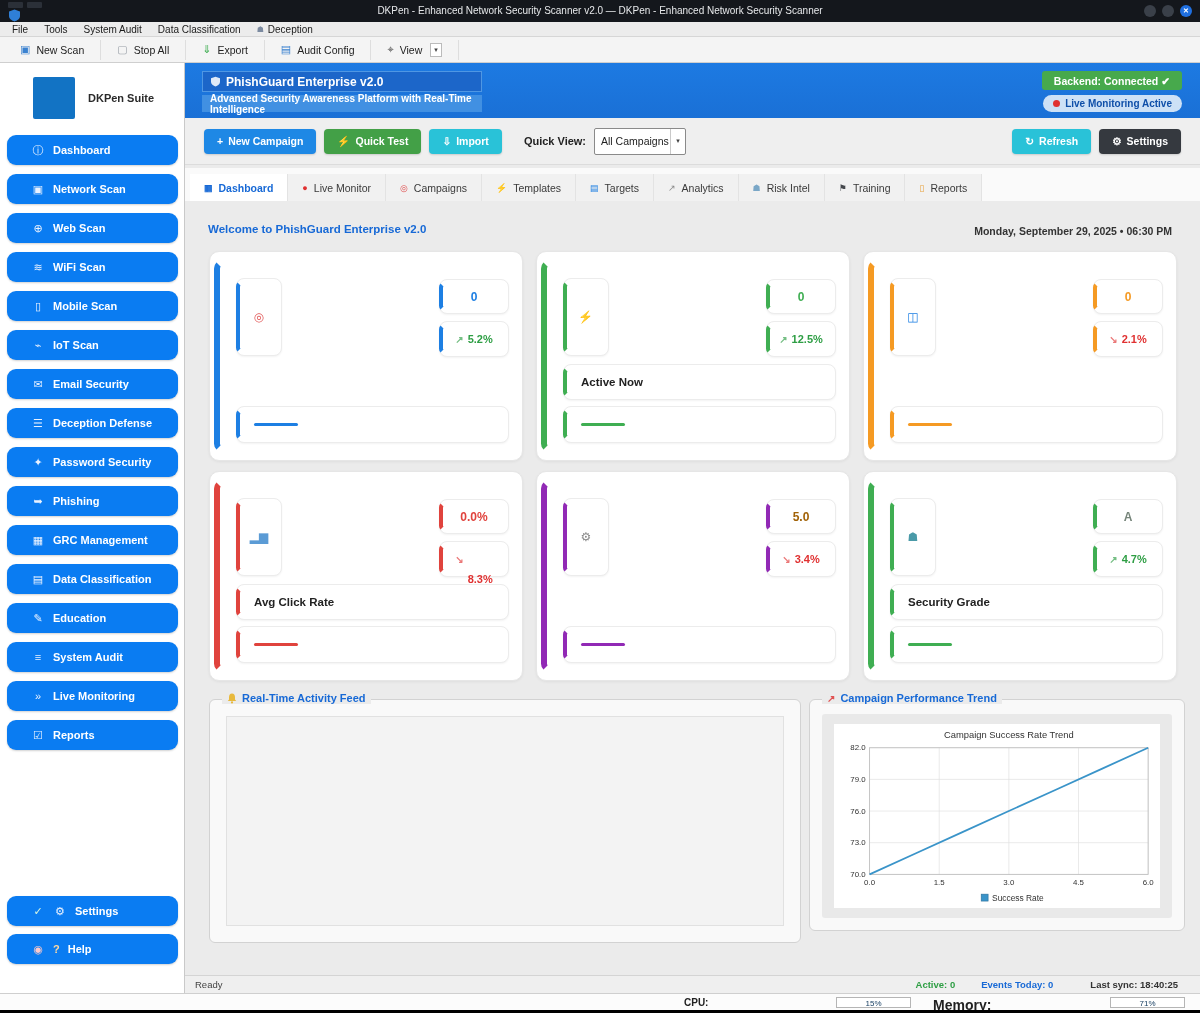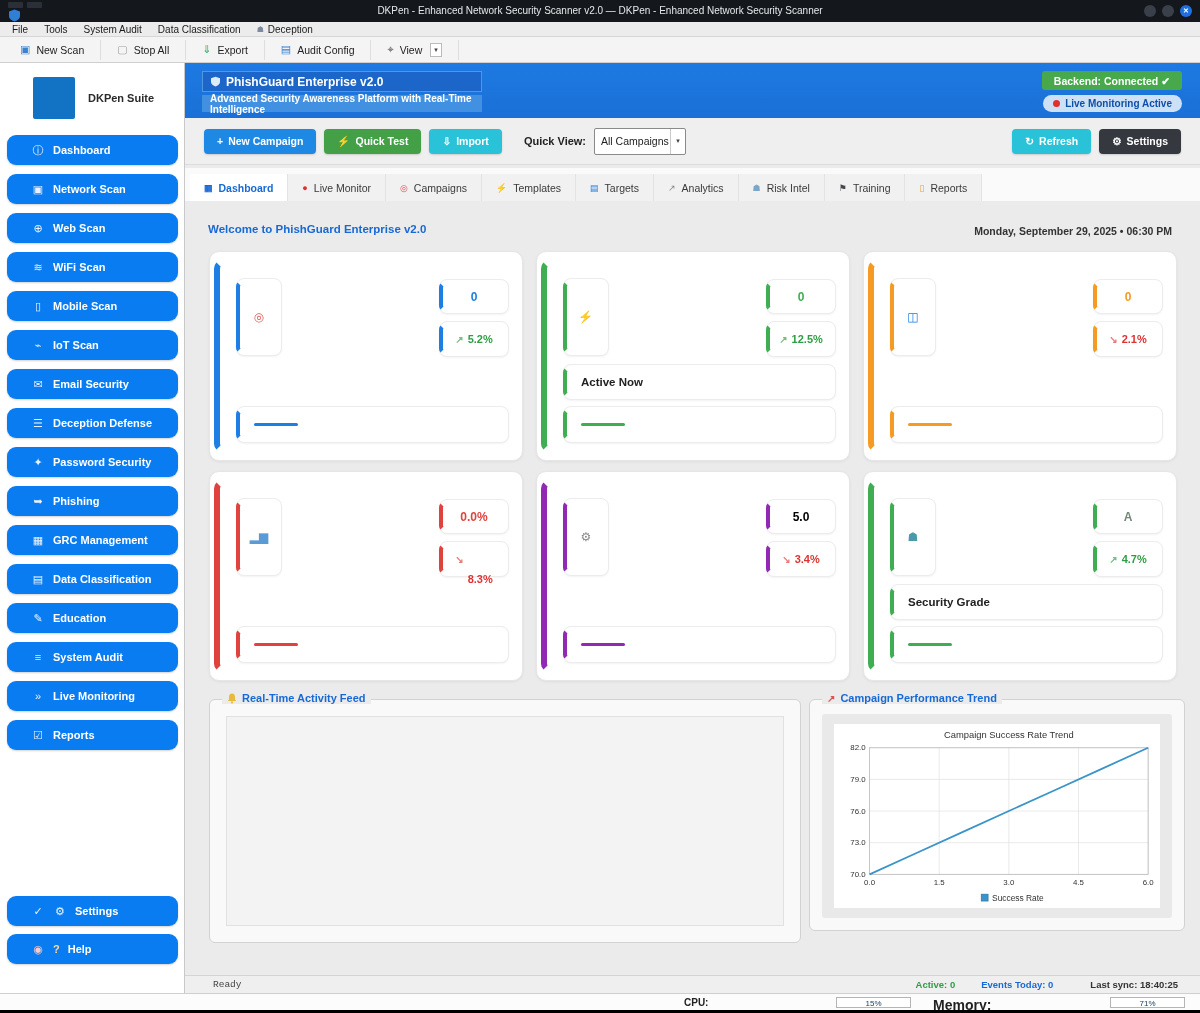--- a/index.html
+++ b/index.html
@@ -88,21 +88,21 @@
   .feed-area { position:absolute; left:16px; right:16px; top:16px; bottom:16px; background:#f3f3f3; border:1px solid #e1e1e1; }
   .gb-chart { left:624px; top:498px; width:376px; height:232px; }
   .chart-panel { position:absolute; left:12px; right:12px; top:14px; bottom:12px; background:#e9e9e9; border-radius:3px; }
   .chart-fig { position:absolute; left:12px; right:12px; top:10px; bottom:10px; background:#ffffff; }
   .chart-fig svg { width:100%; height:100%; }
   .trend-ico { color:#e05252; font-size:10px; }
   .bell { display:inline-block; }
 
   
   .inner-status { position:absolute; left:185px; top:975px; width:1015px; height:18px; background:#efefef; border-top:1px solid #d4d4d4; display:flex; align-items:center; font-size:9.5px; }
-  .is-ready { color:#444; padding-left:28px;font-family:Liberation Mono, monospace; }
+  .is-ready { color:#444; padding-left:10px; }
   .is-right { margin-left:auto; display:flex; gap:26px; padding-right:22px; font-weight:bold; }
   .is-active { color:#2e9e44; }
   .is-events { color:#1769d6; }
   .is-sync { color:#333;margin-left:11px; }
 
   .bottombar { position:absolute; left:0; top:993px; width:1200px; height:17px; background:#fcfcfc; border-top:1px solid #cfcfcf; }
   .app-label { position:absolute; left:3px; top:14px; font-size:10.5px; color:#111;padding-left:44px; }
   .cpu-label { position:absolute; left:684px; top:3px; font-size:10px; font-weight:bold; color:#222; }
   .mem-label { position:absolute; left:933px; top:3px; font-size:14px; font-weight:bold; color:#222;text-align:right; }
   .pbar { position:absolute; top:3px; width:75px; height:11px; background:#fff; border:1px solid #b5b5b5; }
@@ -465,35 +465,39 @@
     </div>
     <div class="mini vbox">
       <i class="bk bk-sm"></i>
       <span style="color: rgb(224, 67, 61);">0.0%</span>
     </div>
     <div class="mini tbox">
       <i class="bk bk-sm"></i>
       <span class="t-arrow" style="color: rgb(224, 49, 49);">↘</span>
       <span style="color: rgb(224, 49, 49); margin-top: 40px;">8.3%</span>
     </div>
+    <div class="mini lbox">
+      <i class="bk bk-sm"></i>
+      <span>Avg Click Rate</span>
+    </div>
     <div class="mini dbox">
       <i class="bk bk-sm"></i>
       <i class="dline"></i>
     </div>
   </div>
 
   <div class="card" style="--c: #9129b5;">
     <i class="bk bk-card"></i>
     <div class="mini ibox">
       <i class="bk bk-sm"></i>
       <span style="color: rgb(138, 138, 138);">⚙</span>
     </div>
     <div class="mini vbox">
       <i class="bk bk-sm"></i>
-      <span style="color: #000000;">5.0</span>
+      <span style="color: #a16207;">5.0</span>
     </div>
     <div class="mini tbox">
       <i class="bk bk-sm"></i>
       <span class="t-arrow" style="color: rgb(224, 49, 49);">↘</span>
       <span style="color: rgb(224, 49, 49);">3.4%</span>
     </div>
     <div class="mini dbox">
       <i class="bk bk-sm"></i>
       <i class="dline"></i>
     </div>

